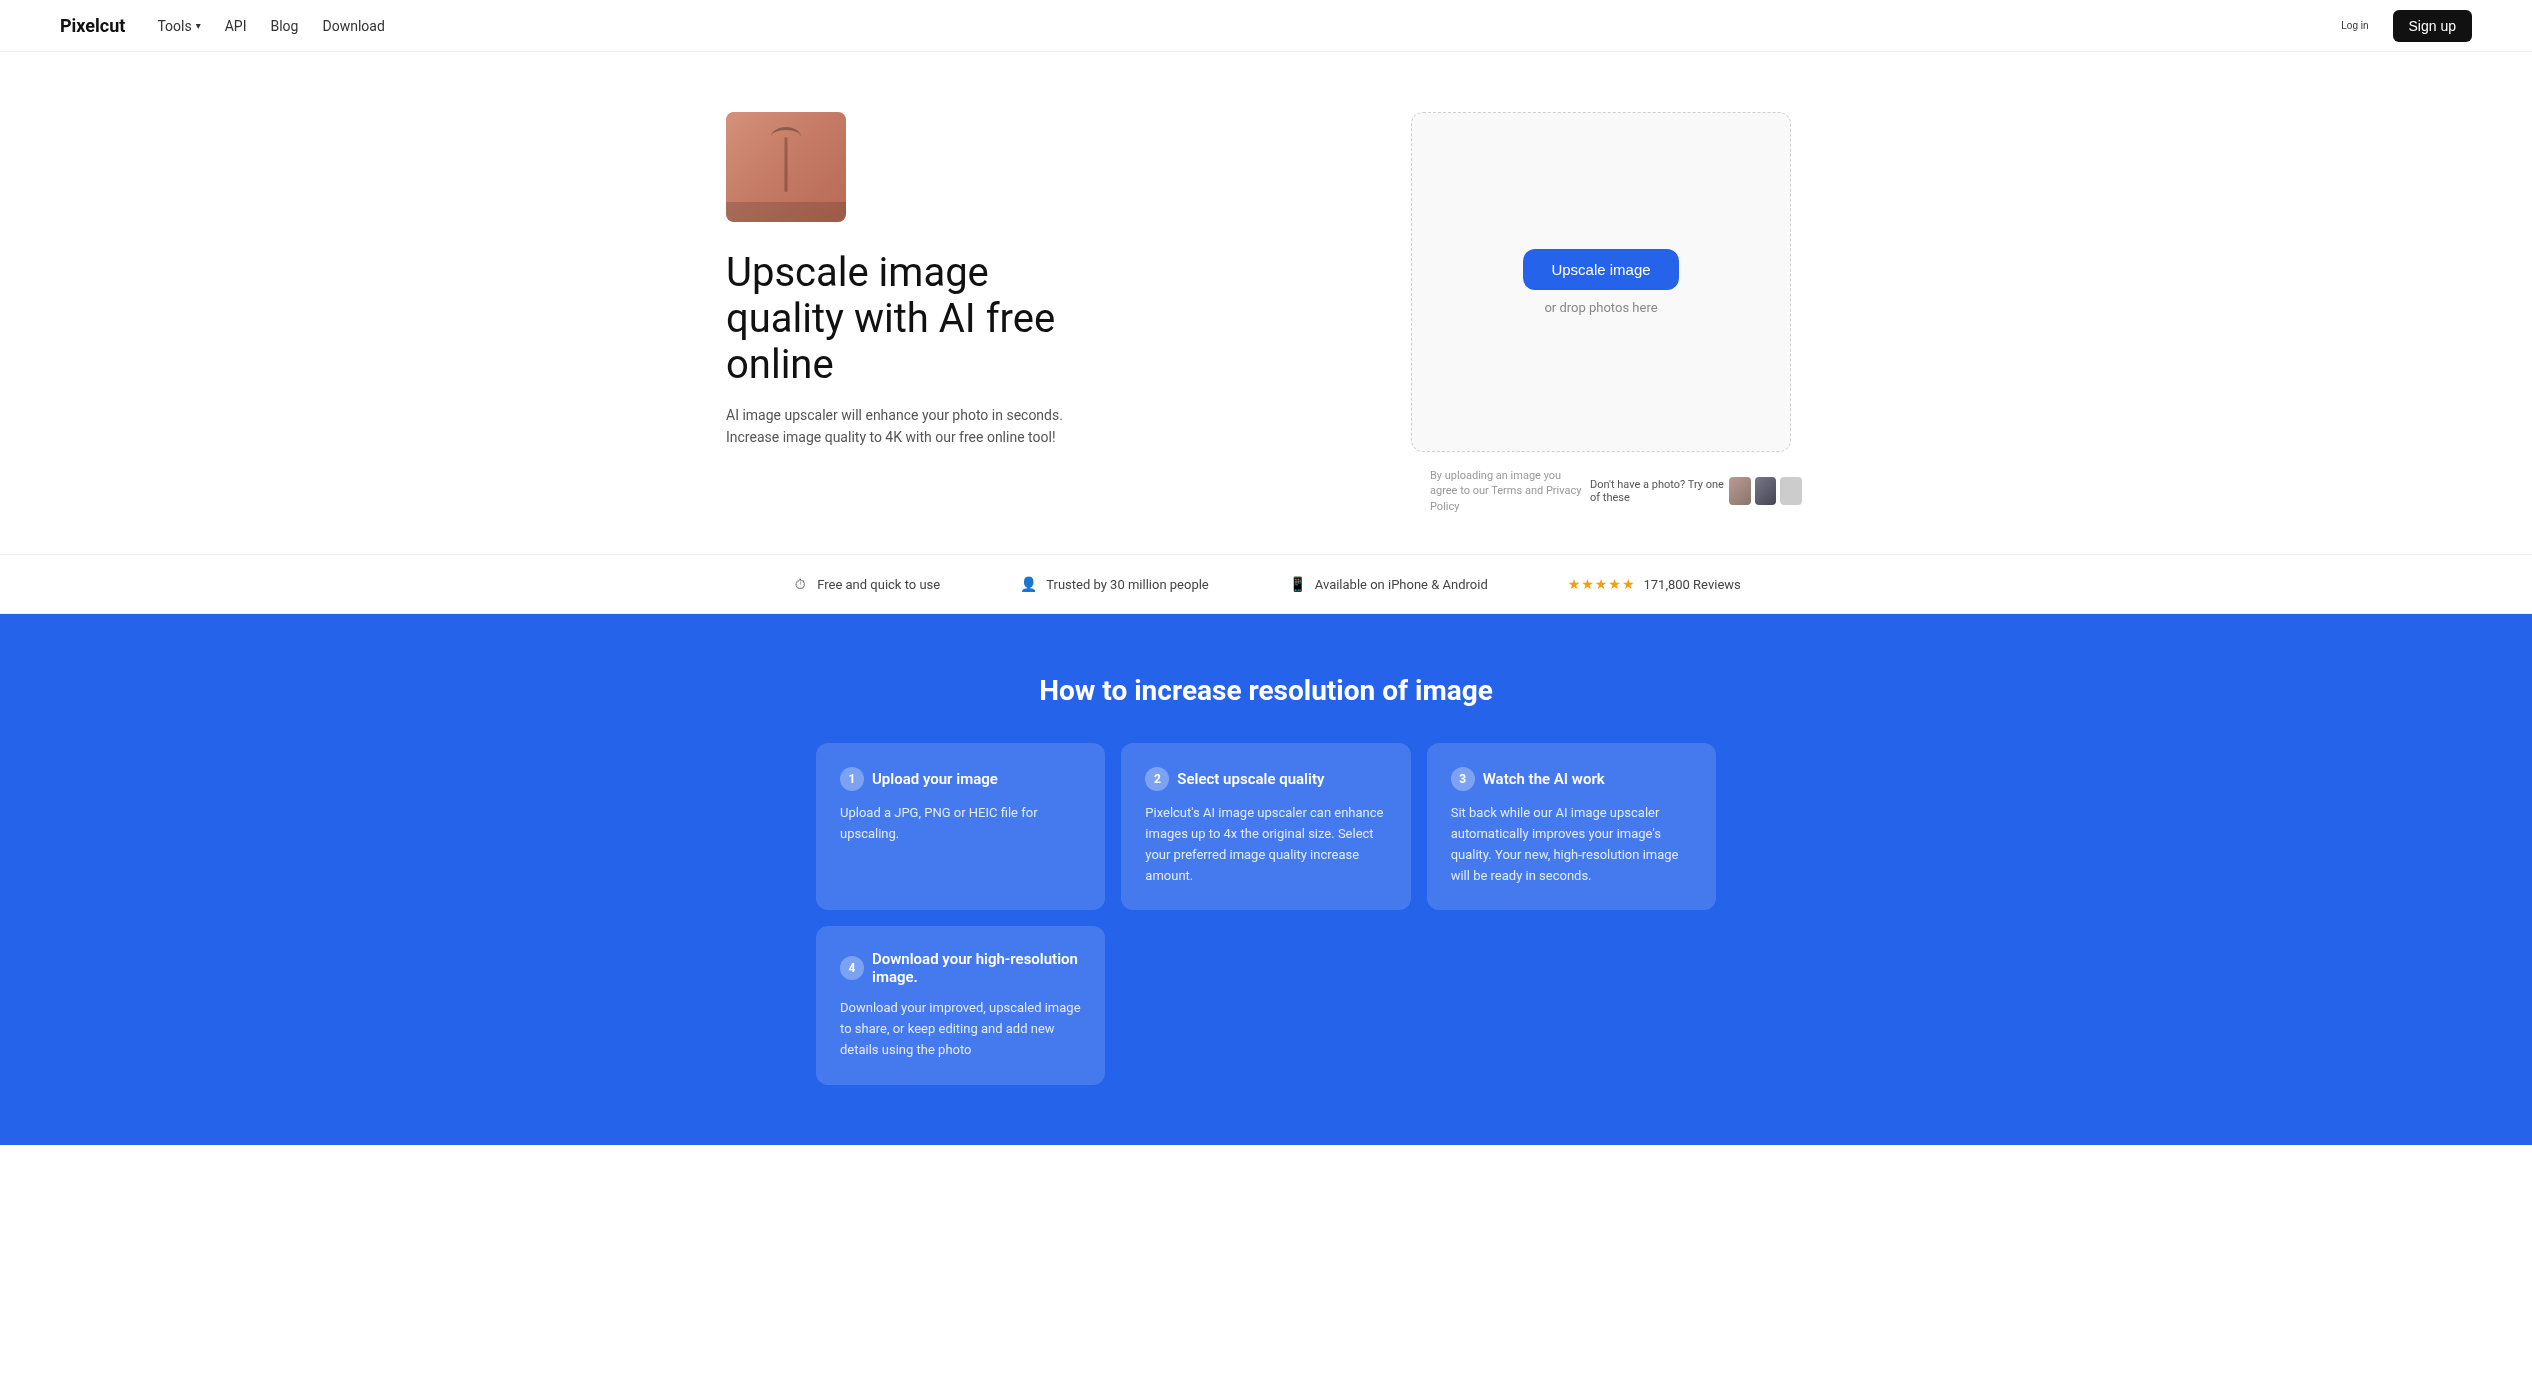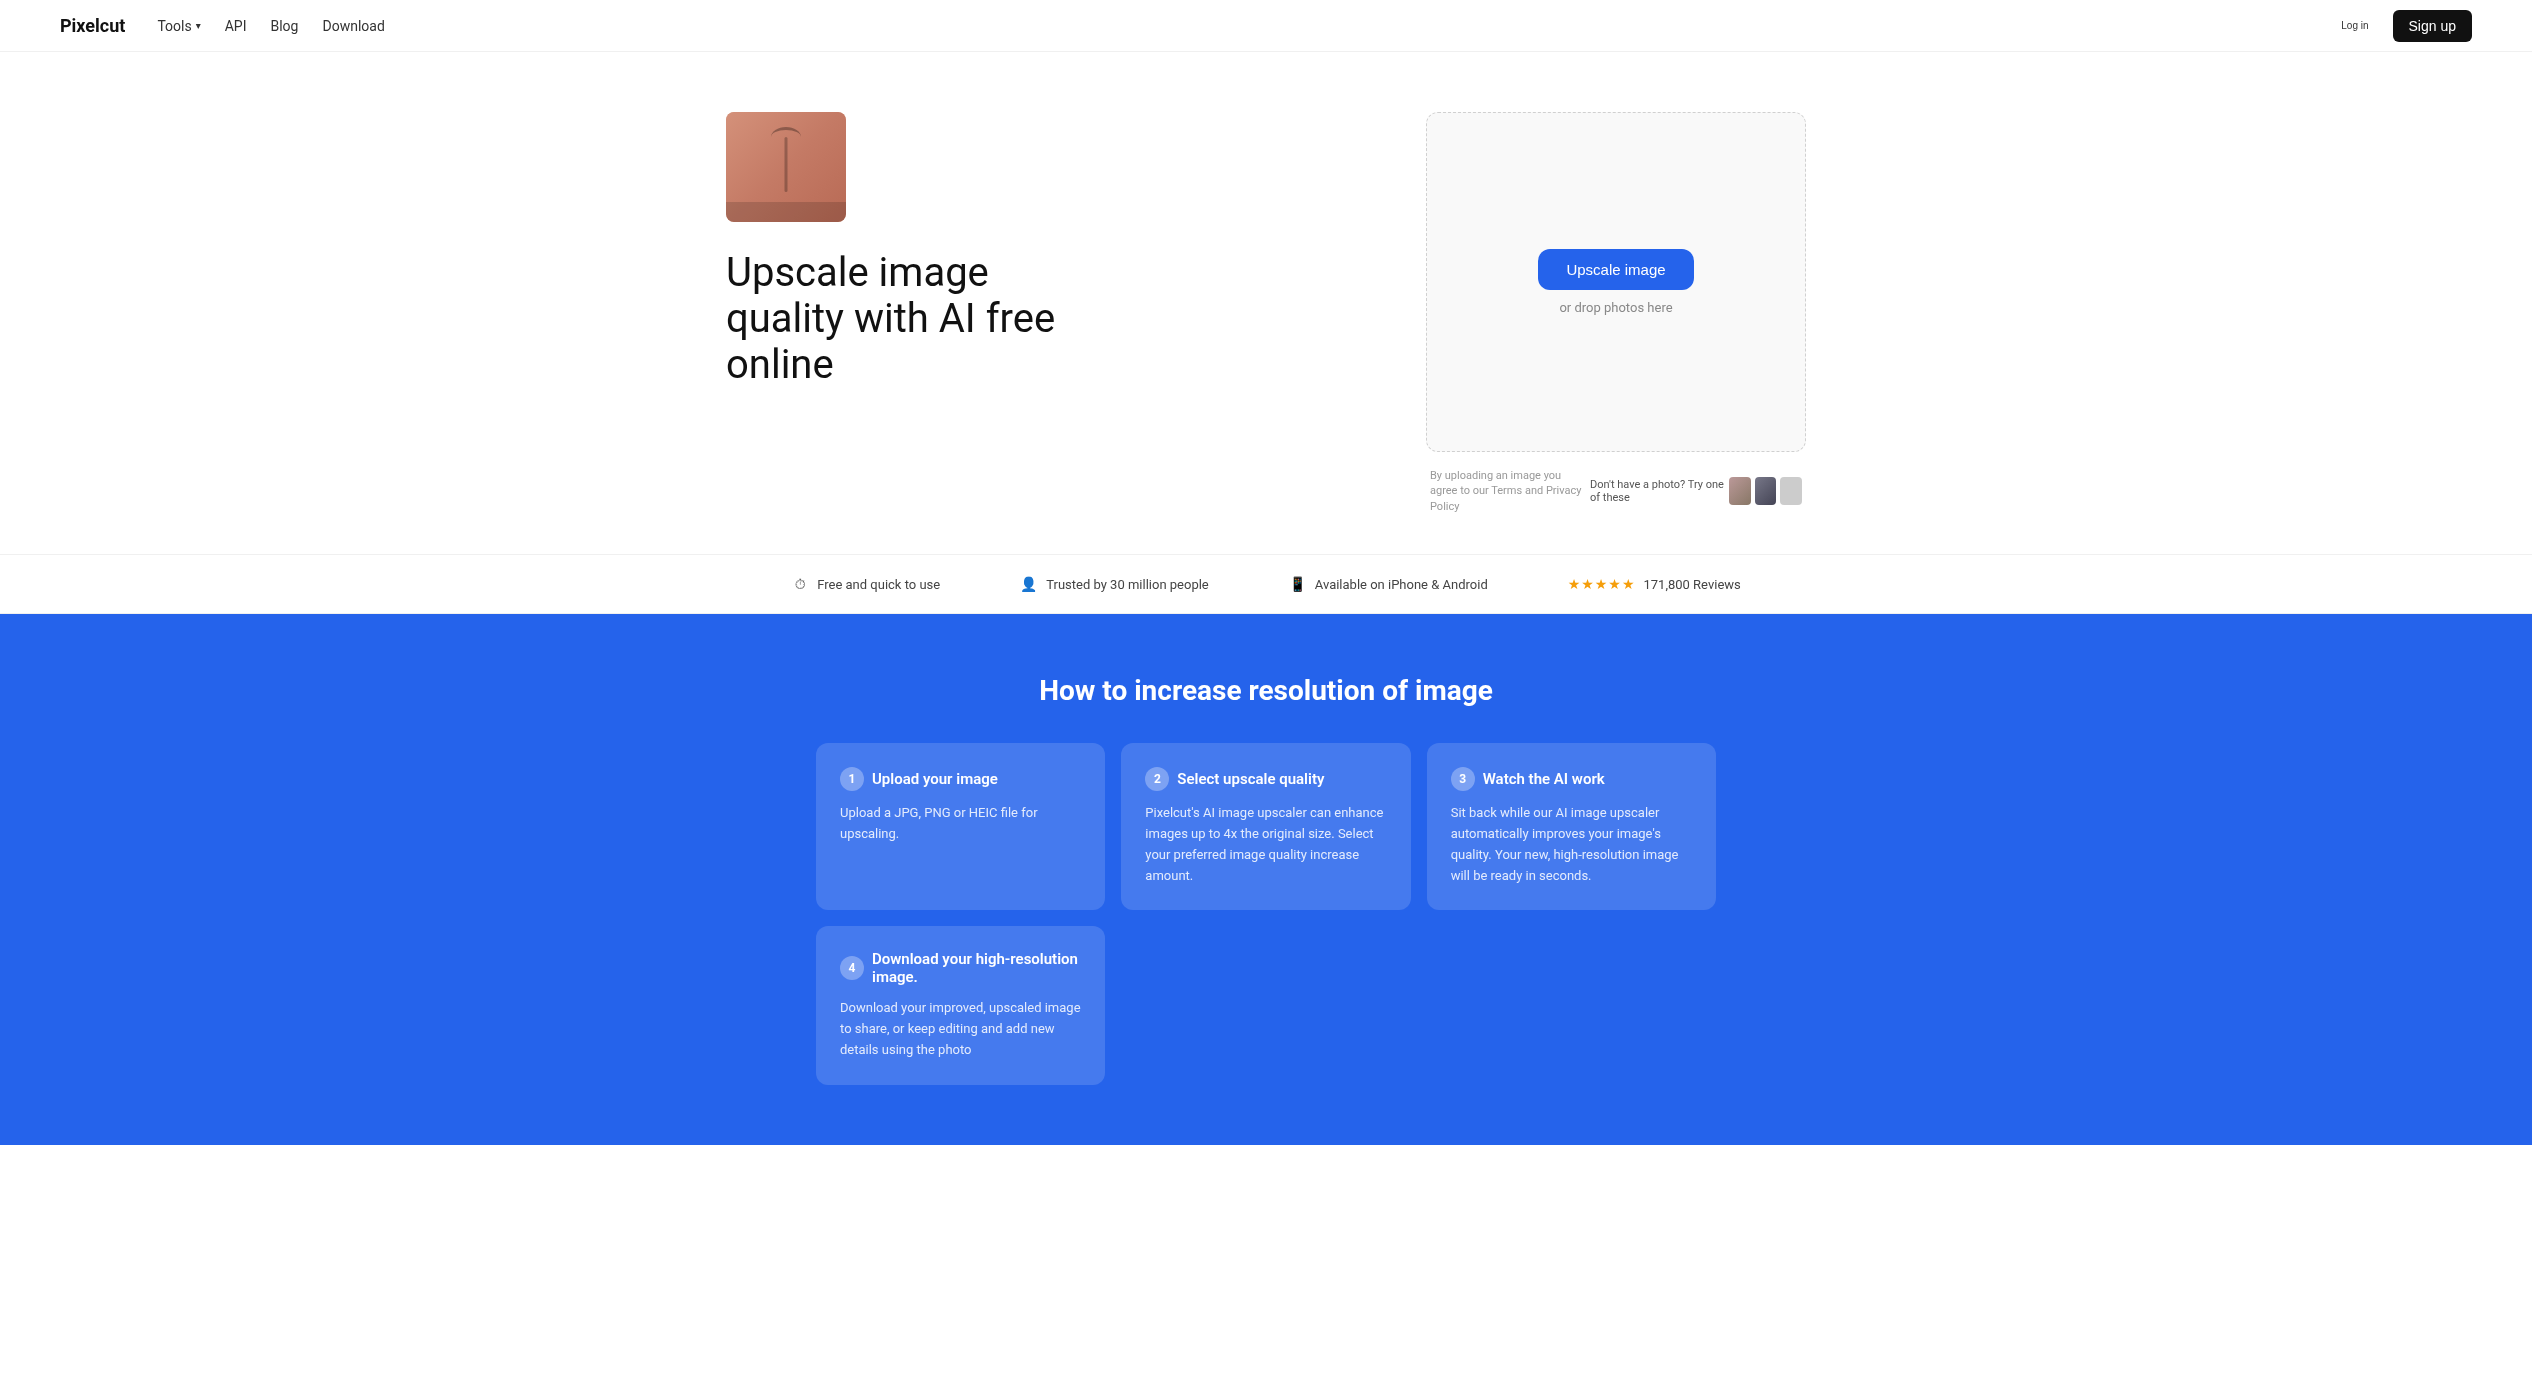--- a/index.html
+++ b/index.html
@@ -140,20 +140,21 @@
       font-size: 13px;
       color: #888;
     }
     .upload-meta {
       display: flex;
       justify-content: space-between;
       align-items: center;
       padding: 8px 4px 0 4px;
       width: 380px;
       margin-top: 8px;
+      margin-left: 15px;
     }
     .upload-terms { font-size: 11px; color: #999; line-height: 1.4; max-width: 160px; }
     .upload-samples { display: flex; align-items: center; gap: 4px; }
     .upload-samples-label { font-size: 11px; color: #555; }
     .sample-thumb {
       width: 28px; height: 28px;
       border-radius: 4px;
       background: #ccc;
       overflow: hidden;
     }
@@ -262,20 +263,21 @@
   </div>
 </nav>
 
 <section class="hero">
   <div class="hero-left">
     <div class="hero-jacket">
       <div class="jacket-collar"></div>
       <div class="jacket-zipper"></div>
     </div>
     <h1 class="hero-title">Upscale image quality with AI free online</h1>
+    <p class="hero-desc">AI image upscaler will enhance your photo in seconds. Increase image quality to 4K with our free online tool!</p>
   </div>
   <div class="hero-right">
     <div class="upload-card">
       <button class="btn-upscale">Upscale image</button>
       <span class="upload-drop-text">or drop photos here</span>
     </div>
     <div class="upload-meta">
       <span class="upload-terms">By uploading an image you agree to our Terms and Privacy Policy</span>
       <div class="upload-samples">
         <span class="upload-samples-label">Don't have a photo? Try one of these</span>

